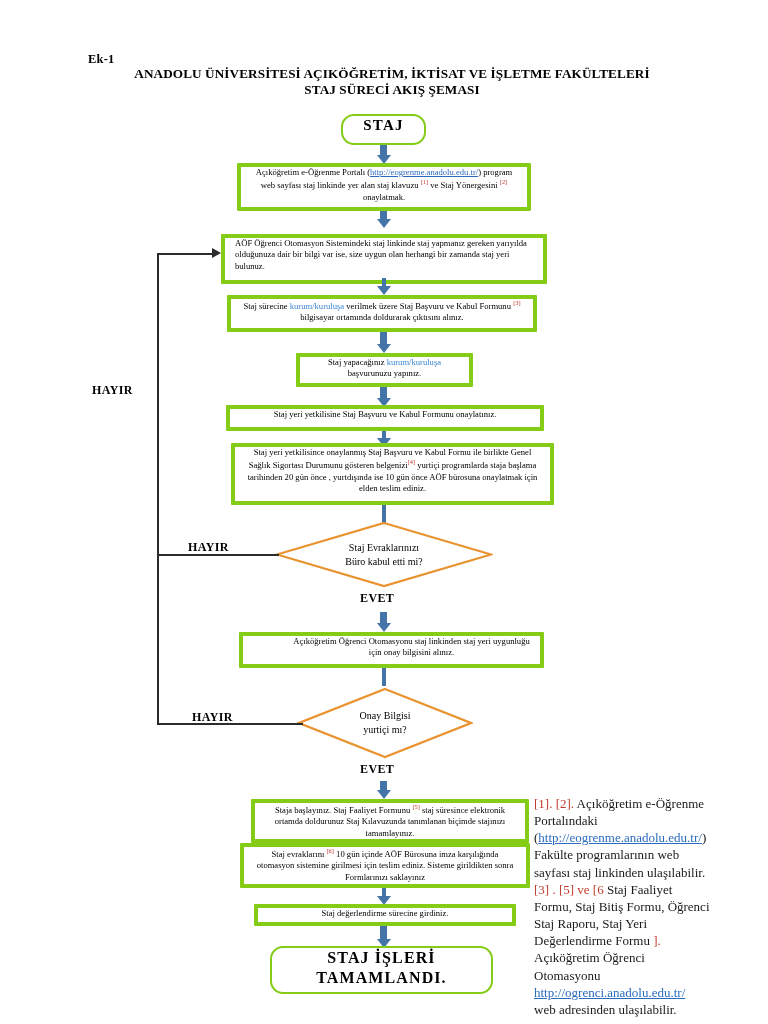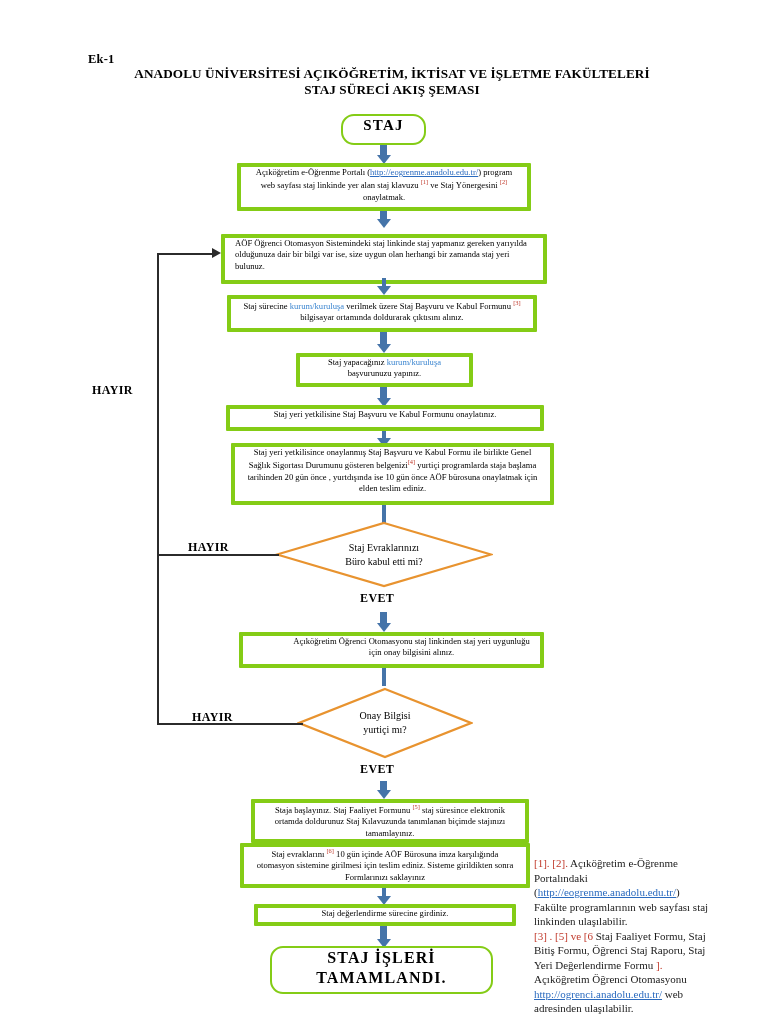--- a/index.html
+++ b/index.html
@@ -52,22 +52,22 @@
      border-left:9px solid #2b2b2b;}
 
   .branch-label{position:absolute;font-size:12px;font-weight:bold;letter-spacing:.4px;}
 
   
   .lk{color:#2B6BBF;text-decoration:underline;}
   .sup{color:#C0392B;font-size:6.4px;vertical-align:super;}
   .hl{color:#3C86D0;}
 
   
-  #footnotes{position:absolute;left:534px;top:856px;width:176px;
-             font-size:11px;line-height:1.32;color:#1a1a1a;}
+  #footnotes{position:absolute;left:534px;top:795px;width:176px;
+             font-size:13px;line-height:1.32;color:#1a1a1a;}
   #footnotes .red{color:#C0392B;}
   #footnotes p{margin:0;}
 </style>
 </head>
 <body>
 
 <div class="sheet">
 
   <div id="ek-label">Ek-1</div>
   <div id="title-1">ANADOLU ÜNİVERSİTESİ AÇIKÖĞRETİM, İKTİSAT VE İŞLETME FAKÜLTELERİ</div>

